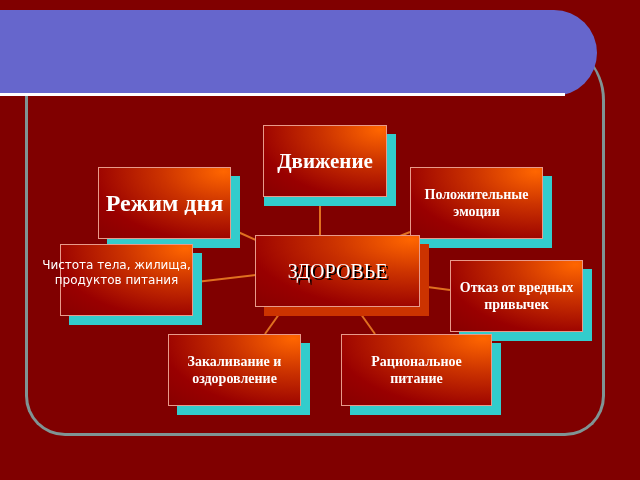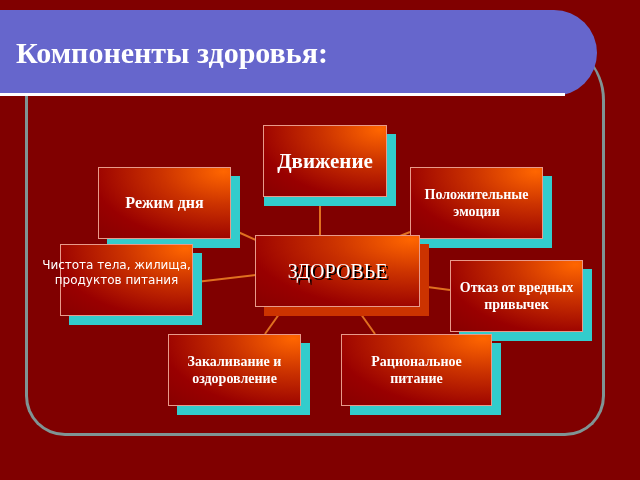--- a/index.html
+++ b/index.html
@@ -42,21 +42,20 @@
     box-sizing: border-box;
   }
   .node .label { line-height: 1.25; }
 </style>
 </head>
 <body>
 
 <div class="frame"></div>
 
 <div class="title-bar">
-  <div class="title-text">Компоненты здоровья:</div>
   <div class="title-underline"></div>
 </div>
 
 <svg class="lines" width="640" height="480">
   <g stroke="#e07020" stroke-width="2" fill="none">
     <line x1="320" y1="200" x2="320" y2="236"></line>
     <line x1="238" y1="232" x2="256" y2="240"></line>
     <line x1="410" y1="232" x2="390" y2="240"></line>
     <line x1="196" y1="282" x2="256" y2="275"></line>
     <line x1="390" y1="282" x2="450" y2="290"></line>
@@ -67,21 +66,21 @@
 
 <div class="node" style="left:255px;top:125px;width:132px;height:72px;">
   <div class="shadow"></div>
   <div class="box" style="font-size:21px;margin-left:8px;">
     <span class="label">Движение</span>
   </div>
 </div>
 
 <div class="node" style="left:98px;top:167px;width:133px;height:72px;">
   <div class="shadow"></div>
-  <div class="box" style="font-size:16px;">
+  <div class="box" style="font-size:24px;">
     <span class="label">Режим дня</span>
   </div>
 </div>
 
 <div class="node" style="left:410px;top:167px;width:133px;height:72px;">
   <div class="shadow"></div>
   <div class="box" style="font-size:14px;padding:0 4px;">
     <span class="label">Положительные эмоции</span>
   </div>
 </div>

